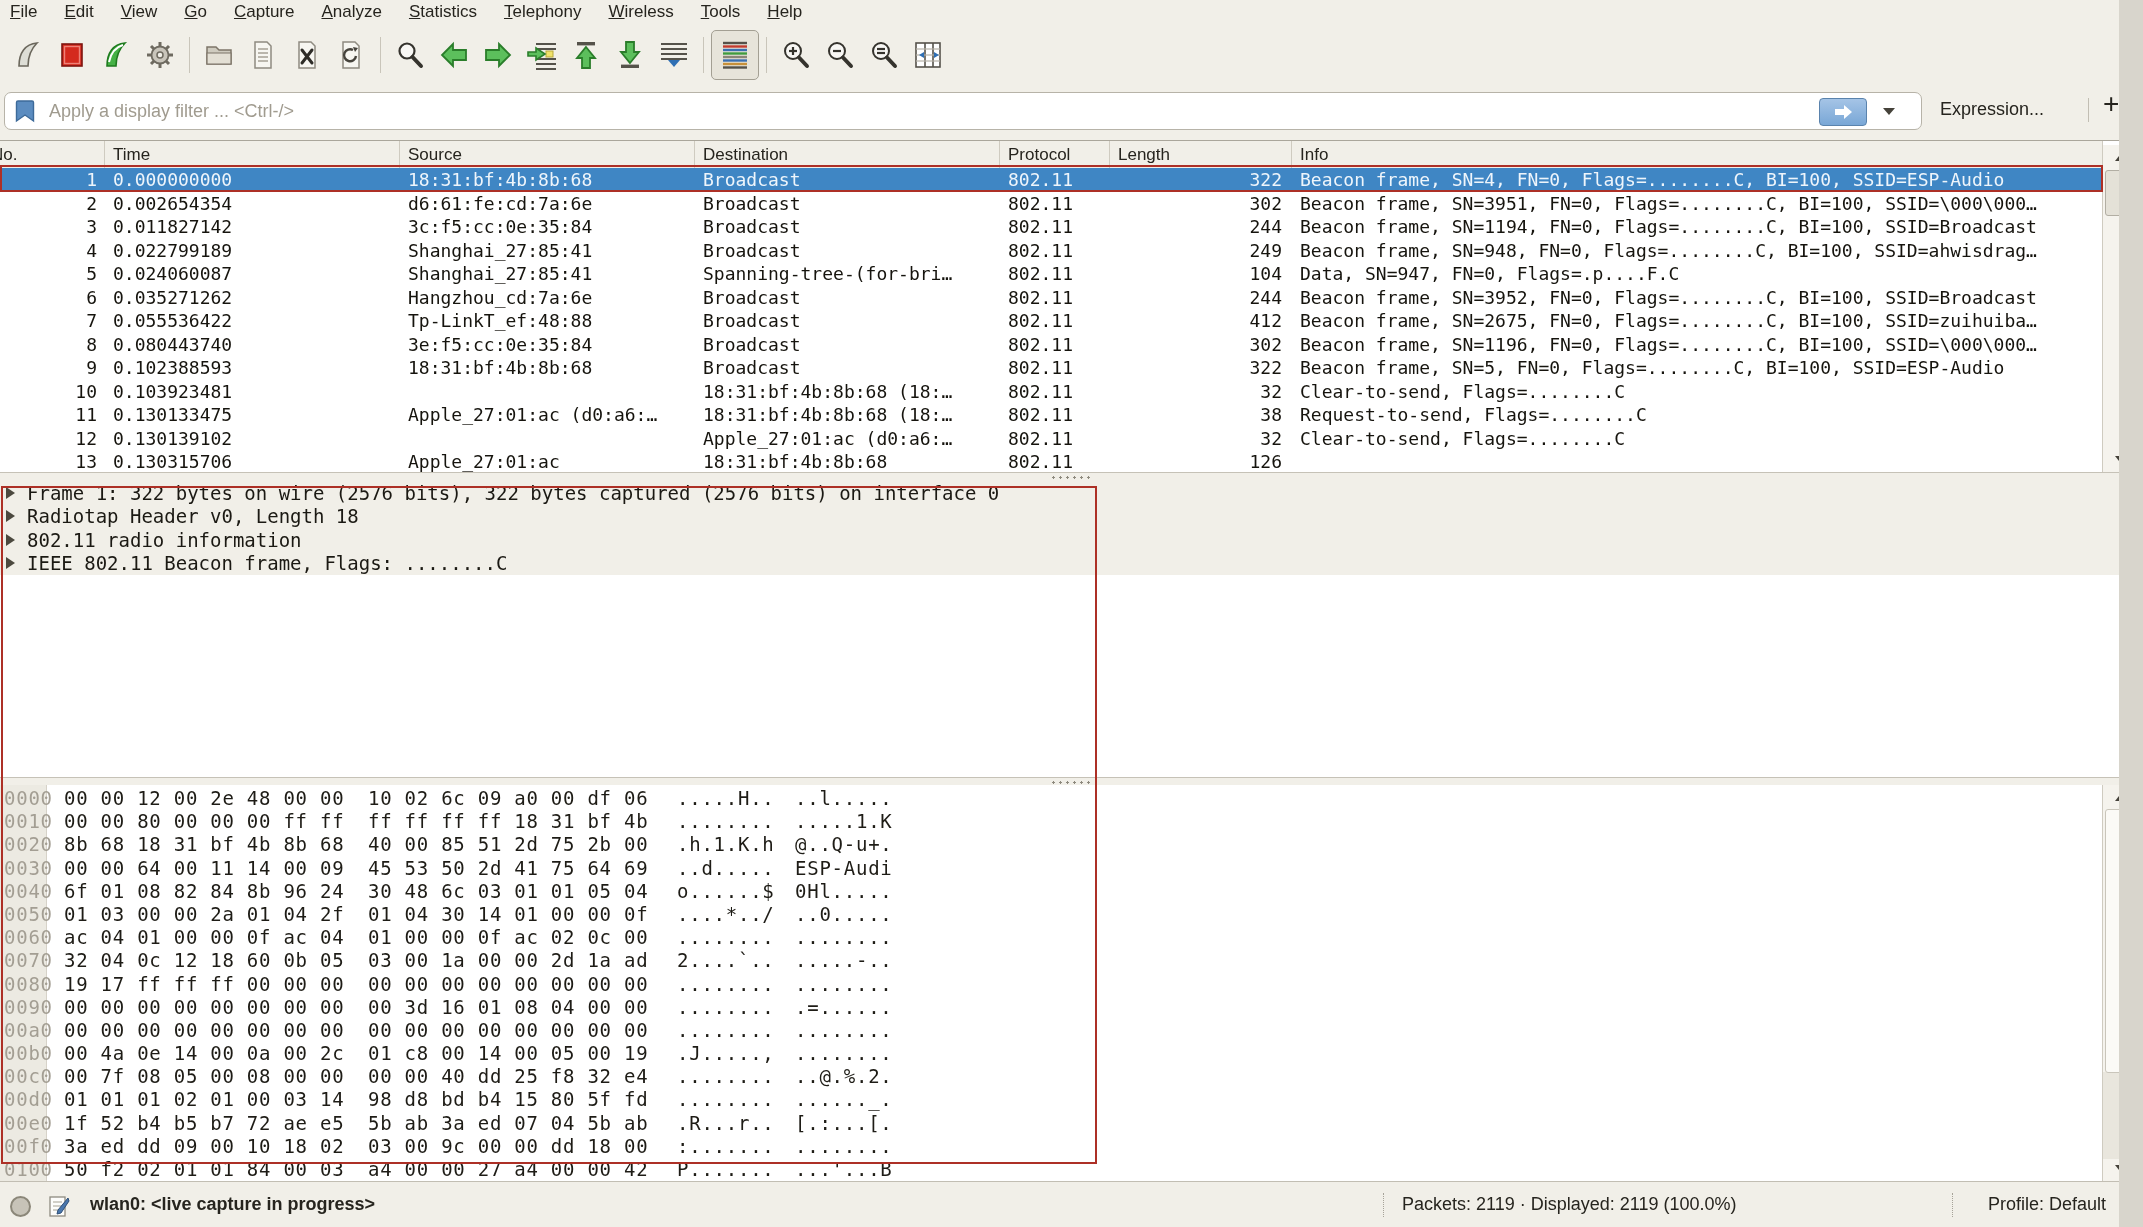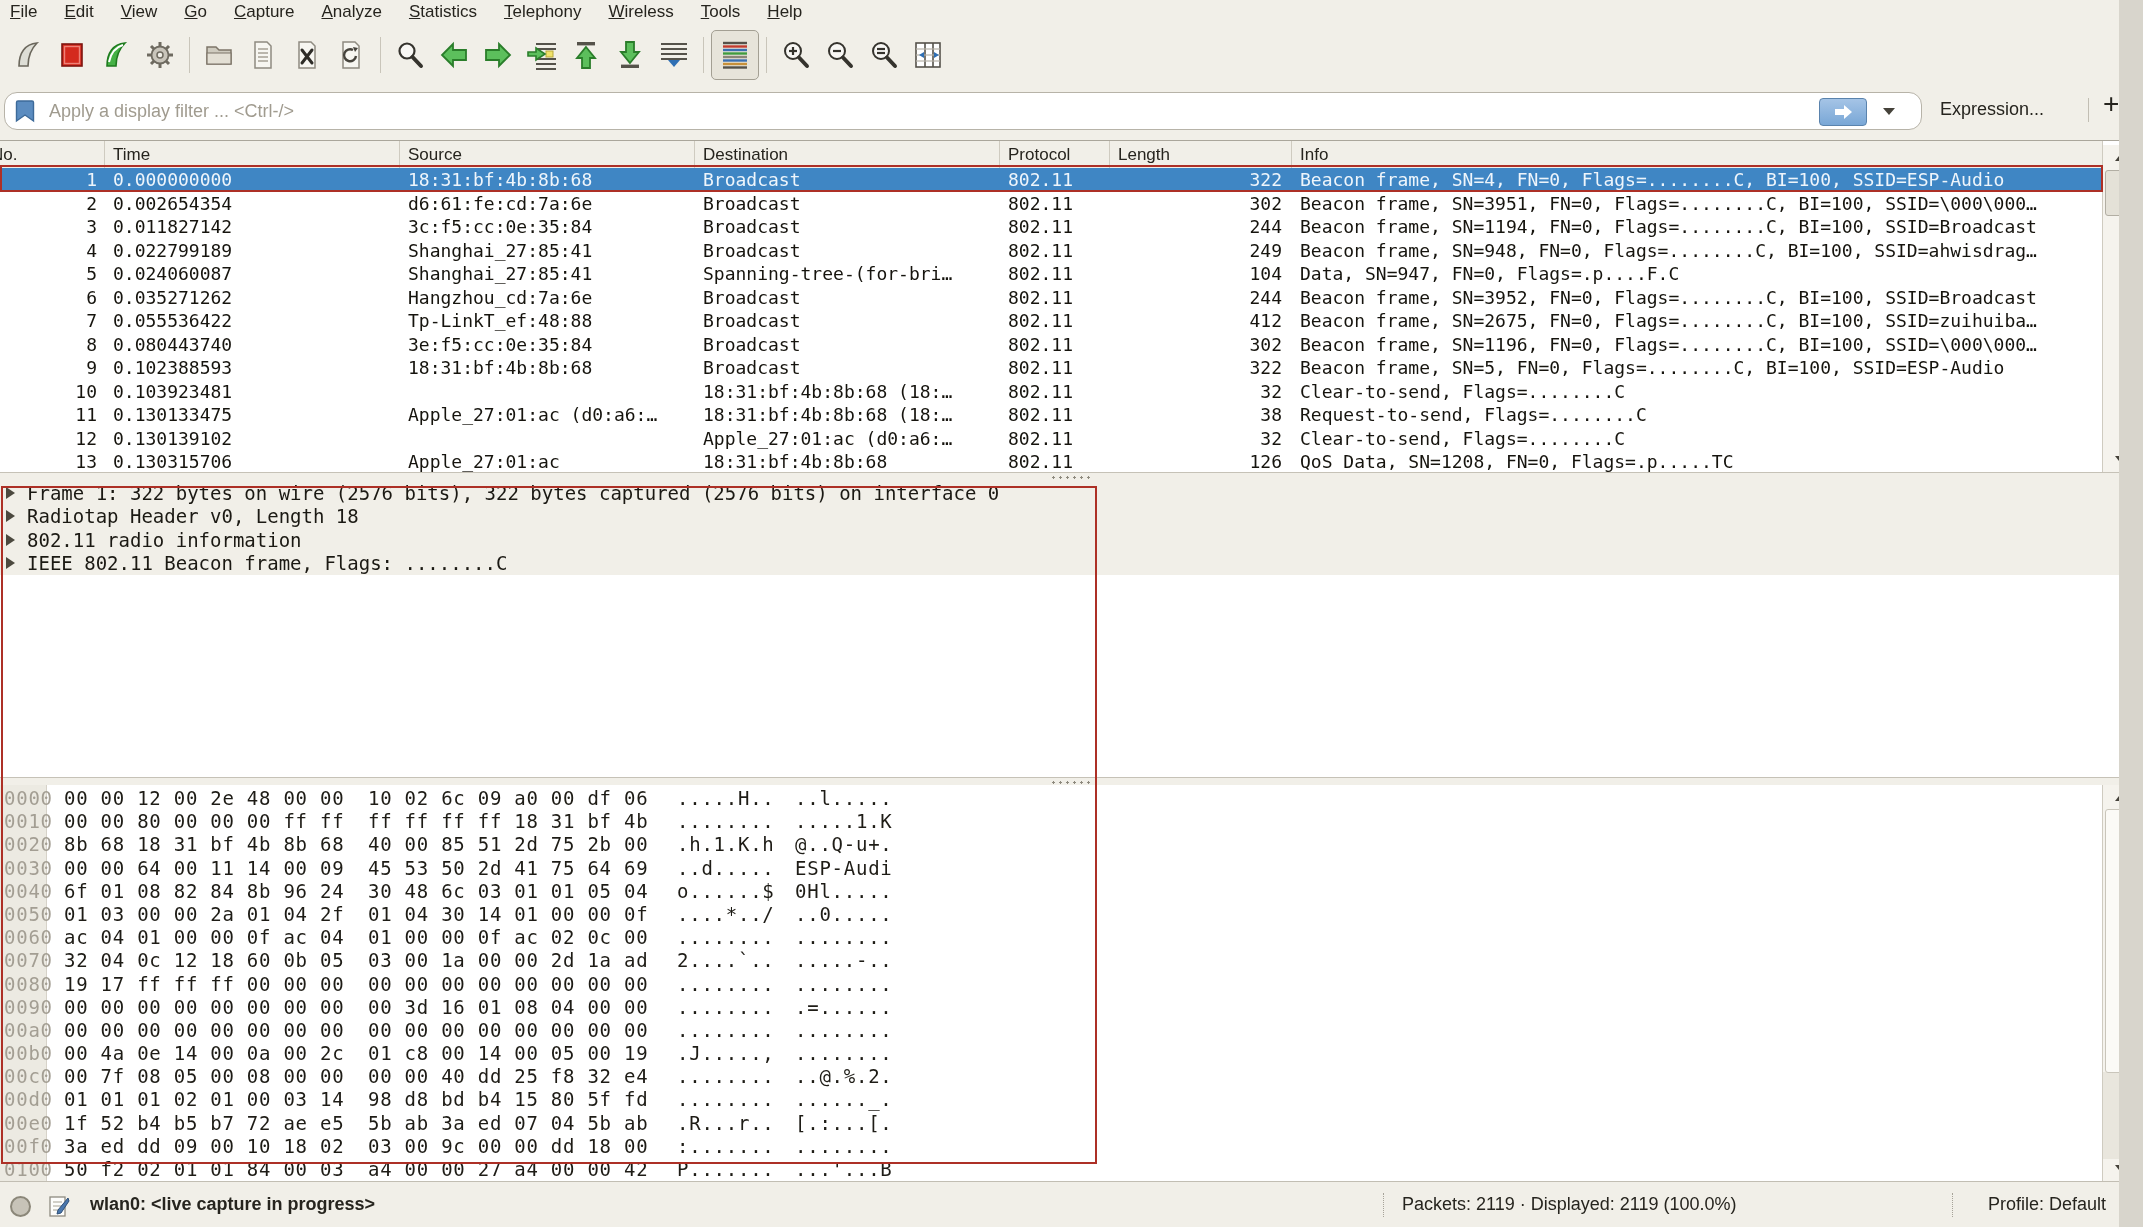--- a/index.html
+++ b/index.html
@@ -16,21 +16,21 @@
   .toolbar{position:absolute;left:0;top:24px;width:100%;height:62px;display:flex;align-items:center;
            padding-left:6px;background:#f1efe8;}
   .tbtn{width:44px;height:46px;display:flex;align-items:center;justify-content:center;flex:0 0 auto;}
   .tbtn svg{width:32px;height:32px;}
   .tbtn.pressed{background:#e7e4da;border:1px solid #a39f93;border-radius:5px;width:46px;height:48px;}
   .tsep{width:1px;height:36px;background:#c9c5ba;margin:0 7px;flex:0 0 auto;}
 
   
   .filterbar{position:absolute;left:0;top:86px;width:100%;height:48px;background:#f1efe8;}
   .filter-box{position:absolute;left:4px;top:6px;width:1916px;height:36px;background:#ffffff;
-              border:1px solid #b7b3a8;border-radius:13px;}
+              border:1px solid #b7b3a8;border-radius:7px;}
   .bookmark{position:absolute;left:10px;top:6px;}
   .filter-input{position:absolute;left:42px;top:1px;width:1760px;height:32px;border:none;outline:none;
                 font-family:"Liberation Sans",sans-serif;font-size:18px;color:#26241e;background:transparent;}
   .filter-input::placeholder{color:#a09b8f;opacity:1;}
   .apply-btn{position:absolute;right:54px;top:5px;width:46px;height:26px;border-radius:4px;
              background:linear-gradient(#a5c4e6,#79a7d6);border:1px solid #5a83ad;display:flex;
              align-items:center;justify-content:center;}
   .fb-caret{position:absolute;right:26px;top:15px;width:0;height:0;border-left:6px solid transparent;
             border-right:6px solid transparent;border-top:7px solid #45423a;}
   .expression-label{position:absolute;left:1940px;top:13px;font-size:18px;}
@@ -446,21 +446,20 @@
           <div class="cell k-length">32</div>
           <div class="cell k-info">Clear-to-send, Flags=........C</div>
         </div>
         <div class="pl-row pl-grid">
           <div class="cell k-no">13</div>
           <div class="cell k-time">0.130315706</div>
           <div class="cell k-source">Apple_27:01:ac</div>
           <div class="cell k-destination">18:31:bf:4b:8b:68</div>
           <div class="cell k-protocol">802.11</div>
           <div class="cell k-length">126</div>
-          <div class="cell k-info">QoS Data, SN=1208, FN=0, Flags=.p.....TC</div>
         </div>
       </div>
     <div class="vscroll" style="top:4px;height:328px;">
       <div class="sb-arrow" style="top:0;">
           <div class="arr-up"></div>
         </div>
       <div class="sb-thumb" style="top:25px;height:44px;background:#e4e1d7;border:1px solid #b2aea3;"></div>
       <div class="sb-arrow" style="top:305px;">
           <div class="arr-dn"></div>
         </div>

